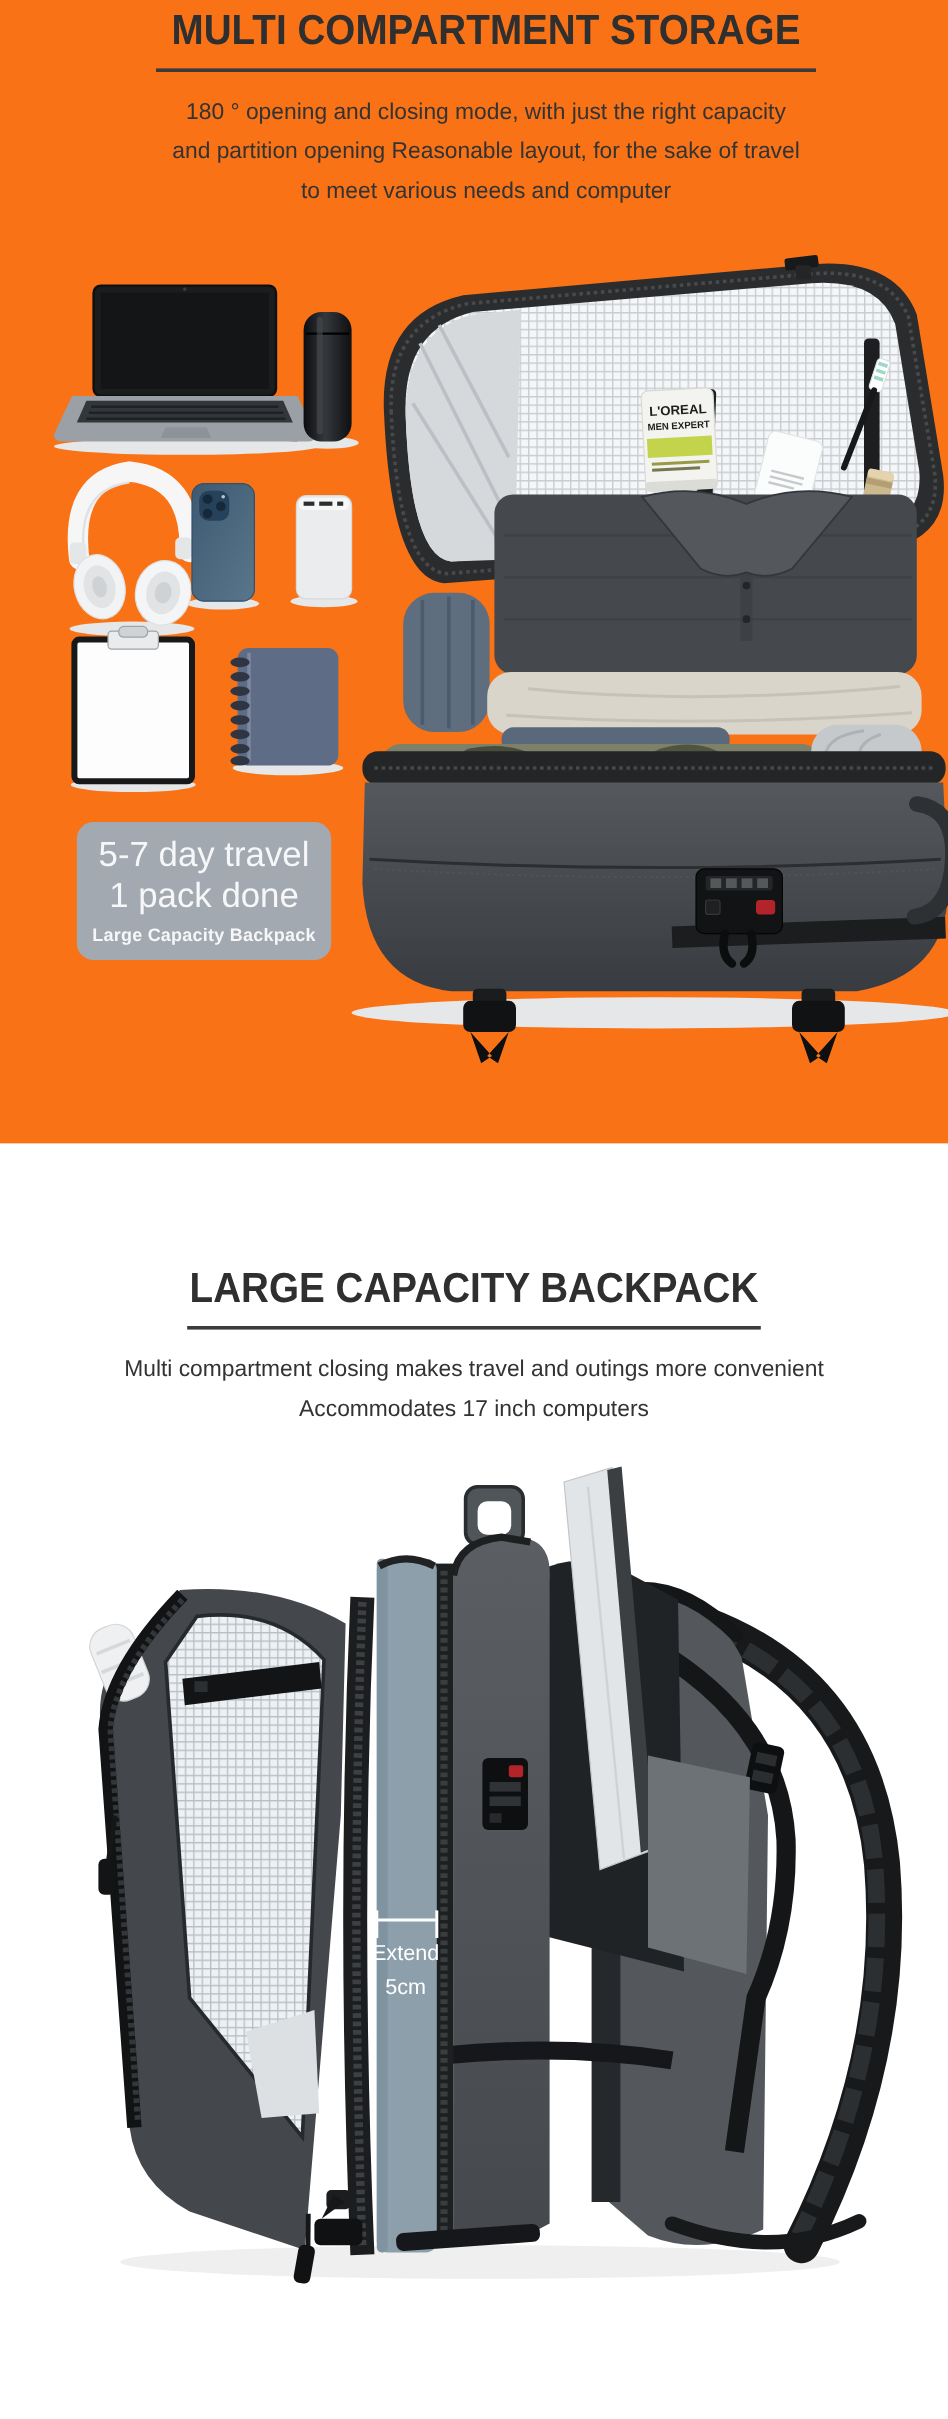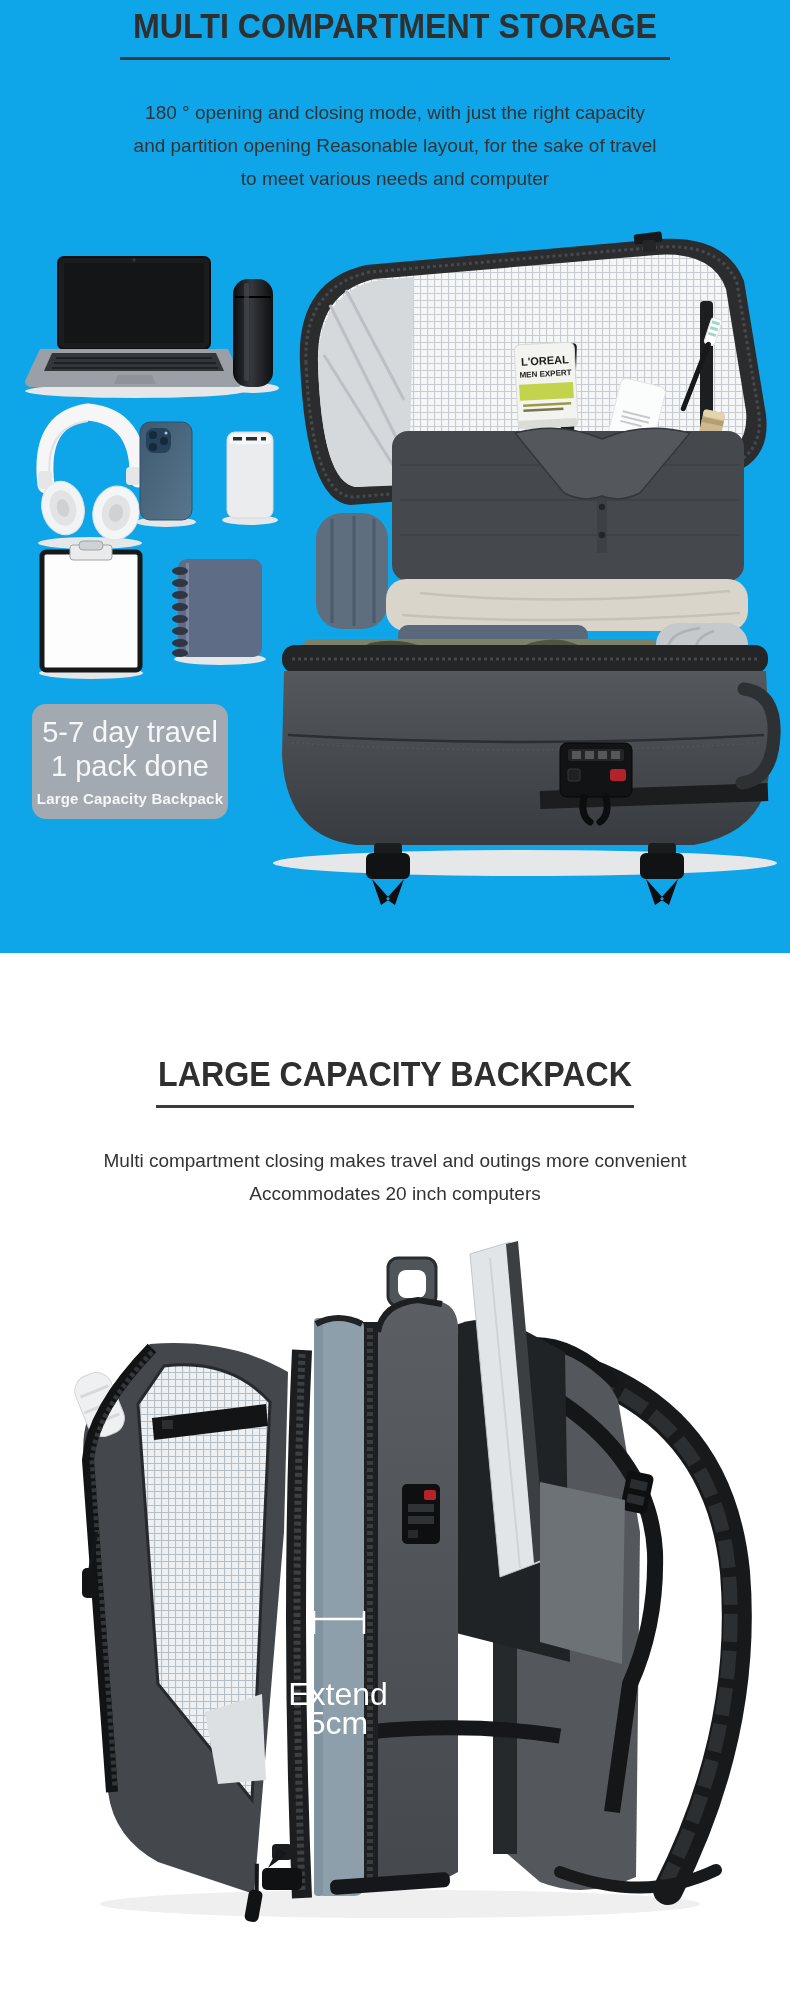--- a/index.html
+++ b/index.html
@@ -1,38 +1,38 @@
 <!DOCTYPE html>
 <html><head>
 <meta charset="utf-8">
 <style>
   html,body{margin:0;padding:0;}
   body{width:790px;font-family:"Liberation Sans",sans-serif;background:#ffffff;}
   .section{position:relative;overflow:hidden;}
-  .section--storage{background:#0ea5e9;height:953px;}
+  .section--storage{background:#f97316;height:953px;padding-left:20px;}
   .section--capacity{background:#ffffff;height:1063px;}
   .sec-title{margin:0;text-align:center;font-weight:bold;color:#2f2f2f;
              font-size:35px;line-height:38px;transform:scaleX(.92);letter-spacing:0;}
   .section--storage .sec-title{padding-top:7px;}
   .section--capacity .sec-title{padding-top:102px;}
   .rule{height:3px;background:#3b3b3b;margin:12px auto 0;}
   .rule--storage{width:550px;}
   .rule--capacity{width:478px;}
-  .desc{margin:36px auto 0;text-align:center;font-size:19px;line-height:33px;color:#333333;}
+  .desc{margin:17px auto 0;text-align:center;font-size:19px;line-height:33px;color:#333333;}
   .figure{position:relative;width:790px;}
   .figure--storage{height:760px;margin-top:0;}
   .figure--capacity{height:726px;margin-top:22px;}
   .figure svg{display:block;position:absolute;left:0;top:0;}
-  .badge{position:absolute;left:32px;top:509px;width:196px;height:115px;
+  .badge{position:absolute;left:44px;top:509px;width:212px;height:115px;
          background:#a2a9b0;border-radius:14px;text-align:center;color:#f5f7f8;}
   .badge-line1,.badge-line2{font-size:29px;line-height:34px;}
   .badge-line1{margin-top:11px;}
   .badge-line3{margin-top:7px;font-size:15px;font-weight:bold;letter-spacing:.2px;}
   .extend-note{position:absolute;left:283px;top:400px;width:110px;text-align:center;
-               color:#ffffff;font-size:32px;line-height:29px;margin-top:48px;}
+               color:#ffffff;font-size:18px;line-height:29px;}
 </style>
 </head>
 <body>
 
 <div class="section section--storage">
   <h1 class="sec-title">MULTI COMPARTMENT STORAGE</h1>
   <div class="rule rule--storage"></div>
   <div class="desc">
     <div>180 ° opening and closing mode, with just the right capacity</div>
     <div>and partition opening Reasonable layout, for the sake of travel</div>
@@ -266,21 +266,21 @@
       <div class="badge-line3">Large Capacity Backpack</div>
     </div>
   </div>
 </div>
 
 <div class="section section--capacity">
   <h1 class="sec-title">LARGE CAPACITY BACKPACK</h1>
   <div class="rule rule--capacity"></div>
   <div class="desc">
     <div>Multi compartment closing makes travel and outings more convenient</div>
-    <div>Accommodates 20 inch computers</div>
+    <div>Accommodates 17 inch computers</div>
   </div>
 
   <div class="figure figure--capacity">
     <svg width="790" height="726" viewBox="0 0 790 726">
       <defs>
         <pattern id="mesh2" width="7" height="7" patternUnits="userSpaceOnUse">
           <rect width="7" height="7" fill="#eef1f3"></rect>
           <path d="M0 .5H7M.5 0V7" stroke="#b7bfc6" stroke-width="1.2"></path>
         </pattern>
         <linearGradient id="panelG" x1="0" y1="0" x2="0" y2="1">

